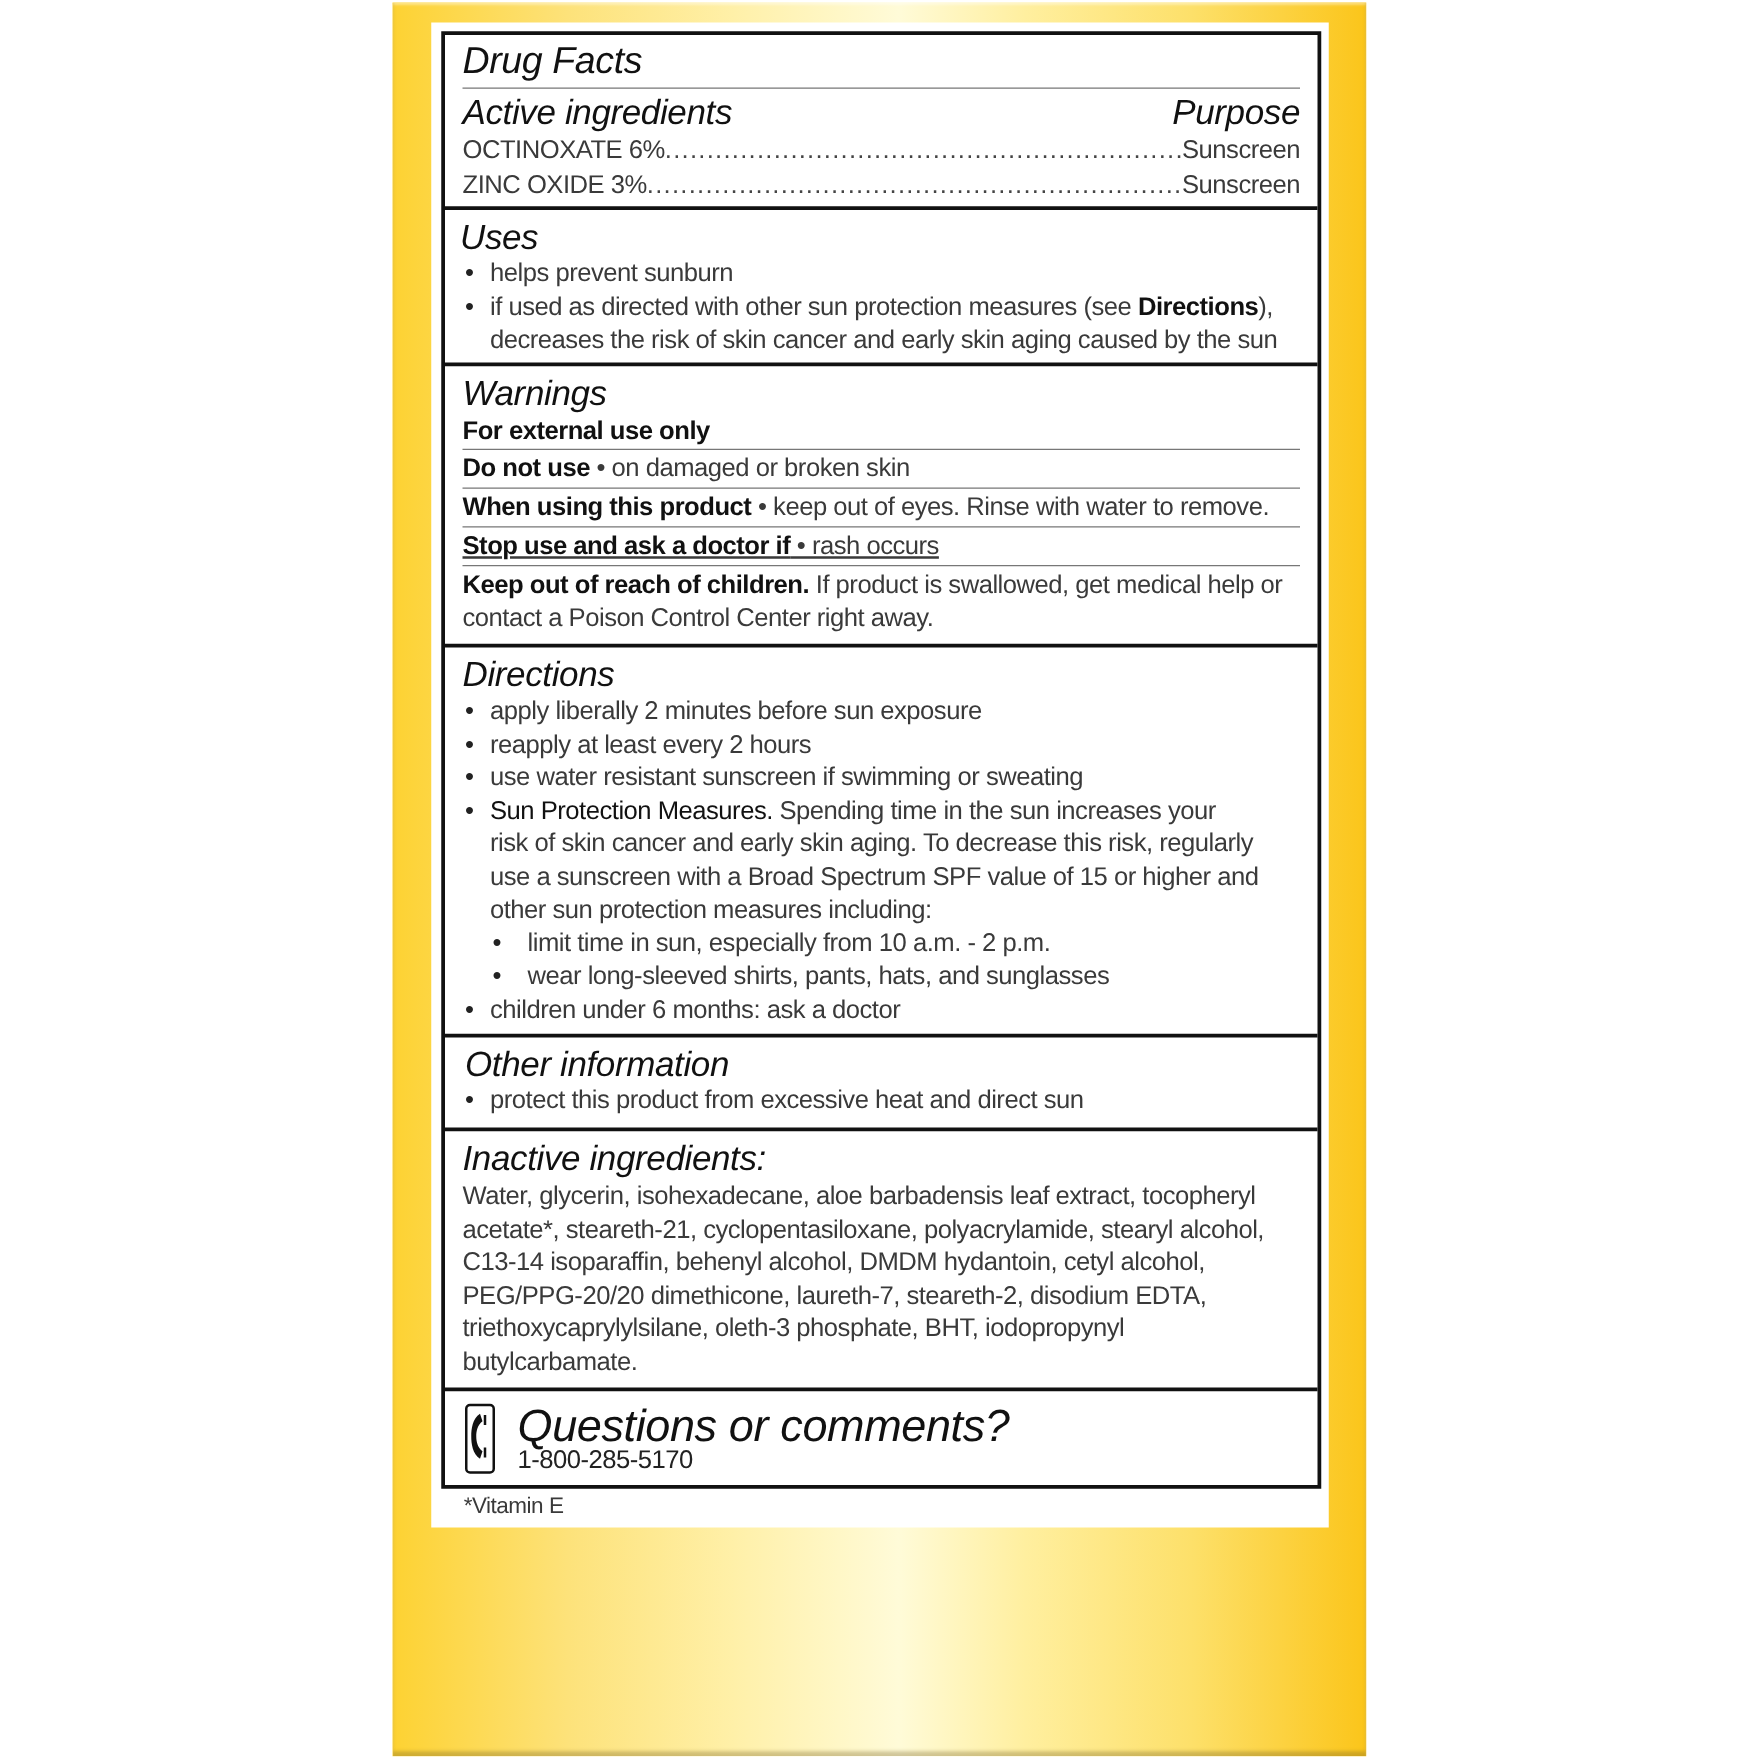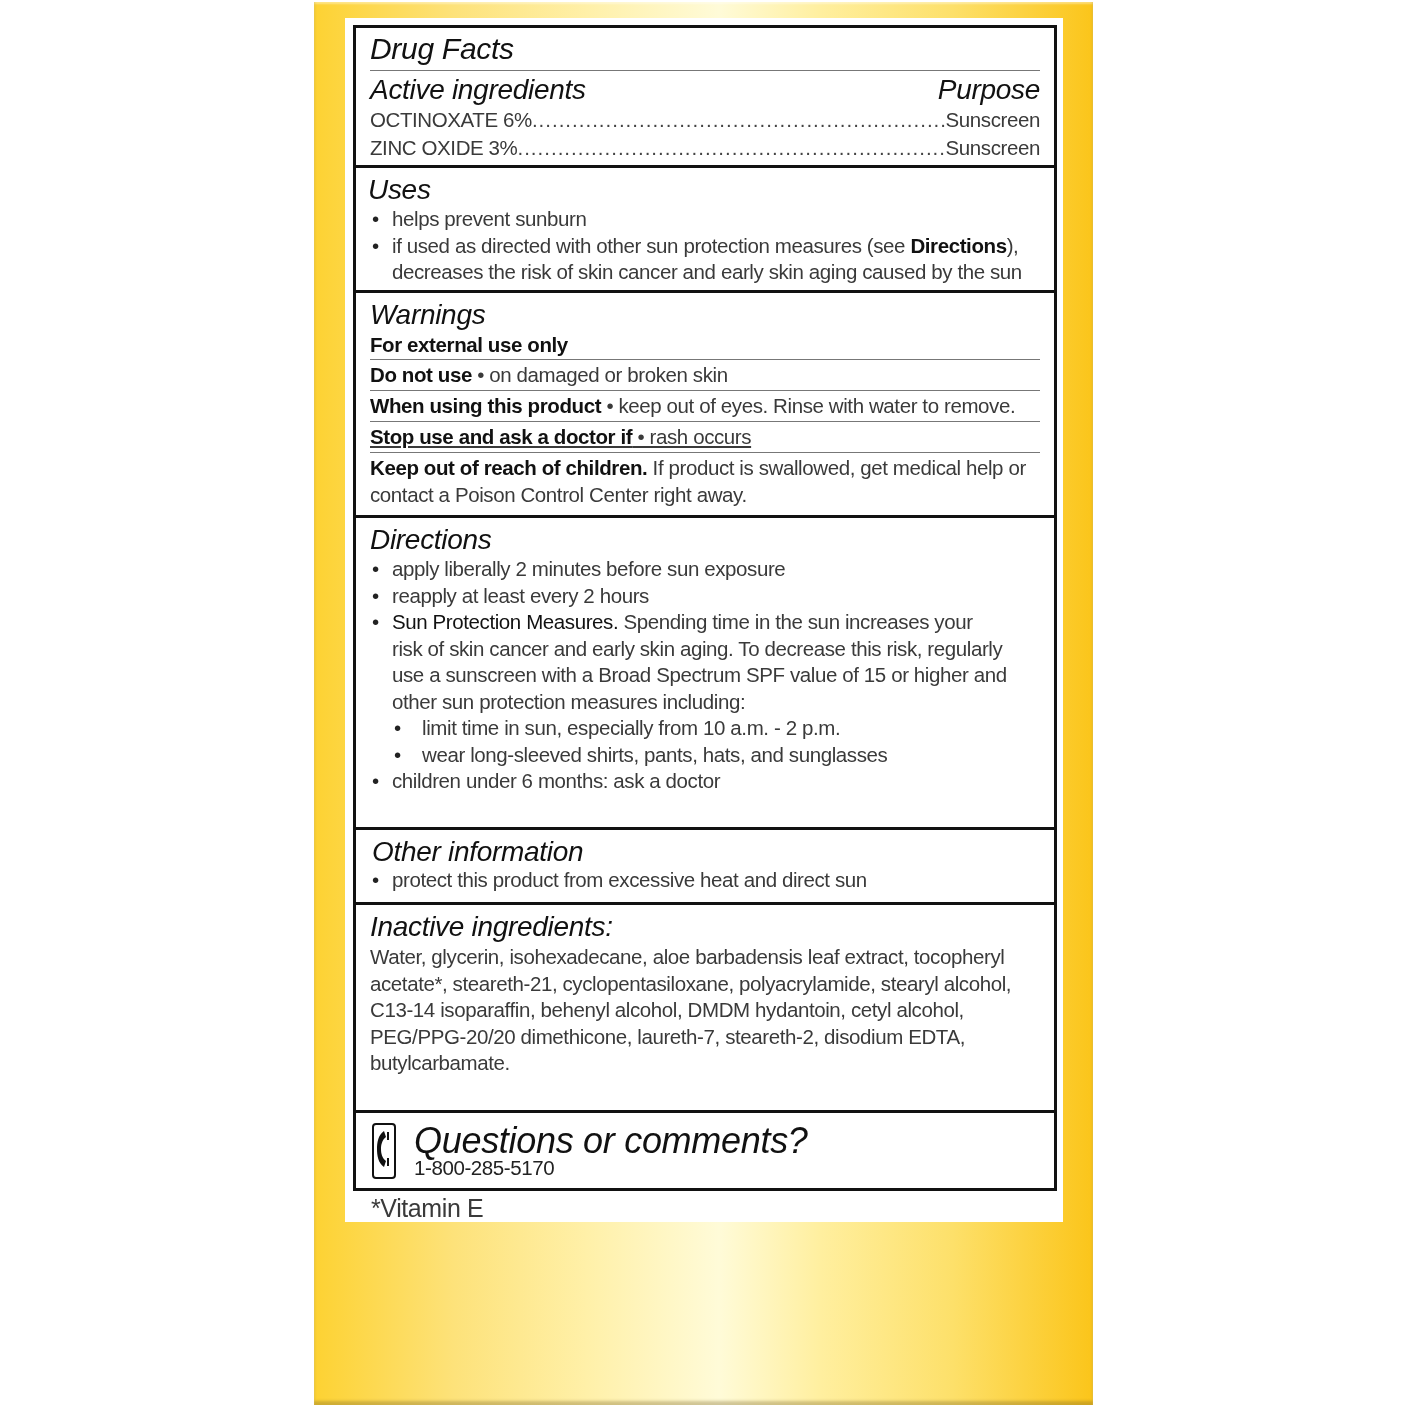--- a/index.html
+++ b/index.html
@@ -37,21 +37,21 @@
   .bul::before { content: "\2022"; position: absolute; left: 2px; top: 0; color: #222; }
   .bul2 { position: relative; padding-left: 52px; }
   .bul2::before { content: "\2022"; position: absolute; left: 24px; top: 0; color: #222; }
 
   .wline { position: absolute; left: 14px; right: 14px; }
 
   .phone-icon { position: absolute; left: 16px; top: 10px; width: 20px; height: 52px;
     border: 2px solid #111; border-radius: 4px; }
   .phone-icon svg { position: absolute; left: 1px; top: 4px; }
 
-  .footnote { position: absolute; left: 371px; top: 1194px; font-size: 25px; color: #3a3a3a; letter-spacing: -0.4px; }
+  .footnote { position: absolute; left: 371px; top: 1194px; font-size: 18px; color: #3a3a3a; letter-spacing: -0.4px; }
 </style>
 </head>
 <body>
 
 <div class="pack"></div>
 <div class="label"></div>
 
 <div class="box">
 
   <div class="sec first" style="top:0; height:137px;">
@@ -90,20 +90,21 @@
     <div class="wline txt" style="top:131px;text-decoration:underline;"><span class="bold">Stop use and ask a doctor if</span><span> • rash occurs</span></div>
     <div class="hr" style="top:159px;"></div>
     <div class="wline txt" style="top:162px;"><span class="bold">Keep out of reach of children.</span><span> If product is swallowed, get medical help or</span><br><span>contact a Poison Control Center right away.</span></div>
   </div>
 
   <div class="sec" style="top:487px; height:309px;">
     <div class="h-sec" style="position:absolute; left:14px; top:8px;">Directions</div>
     <div class="wline txt" style="top:38px;">
       <div class="bul">apply liberally 2 minutes before sun exposure</div>
       <div class="bul">reapply at least every 2 hours</div>
+      <div class="bul">use water resistant sunscreen if swimming or sweating</div>
       <div class="bul">
         <span class="bold" style="font-weight:normal; color:#111;text-align:center;">Sun Protection Measures.</span><span> Spending time in the sun increases your</span><br>
         <span>risk of skin cancer and early skin aging. To decrease this risk, regularly</span><br>
         <span>use a sunscreen with a Broad Spectrum SPF value of 15 or higher and</span><br>
         <span>other sun protection measures including:</span>
       </div>
       <div class="bul2">limit time in sun, especially from 10 a.m. - 2 p.m.</div>
       <div class="bul2">wear long-sleeved shirts, pants, hats, and sunglasses</div>
       <div class="bul">children under 6 months: ask a doctor</div>
     </div>
@@ -116,20 +117,21 @@
     </div>
   </div>
 
   <div class="sec" style="top:874px; height:205px;">
     <div class="h-sec" style="position:absolute; left:14px; top:8px;">Inactive ingredients:</div>
     <div class="wline txt" style="top:39px;">
       <div>Water, glycerin, isohexadecane, aloe barbadensis leaf extract, tocopheryl</div>
       <div>acetate*, steareth-21, cyclopentasiloxane, polyacrylamide, stearyl alcohol,</div>
       <div>C13-14 isoparaffin, behenyl alcohol, DMDM hydantoin, cetyl alcohol,</div>
       <div>PEG/PPG-20/20 dimethicone, laureth-7, steareth-2, disodium EDTA,</div>
+      <div>triethoxycaprylylsilane, oleth-3 phosphate, BHT, iodopropynyl</div>
       <div>butylcarbamate.</div>
     </div>
   </div>
 
   <div class="sec" style="top:1082px; height:78px;">
     <div class="phone-icon">
       <svg width="16" height="40" viewBox="0 0 16 40">
         <path d="M9 2 C3 6 2 14 2 20 C2 26 3 34 9 38 L11 32 C7 29 6 24 6 20 C6 16 7 11 11 8 Z" fill="#111"></path>
         <rect x="12" y="3" width="2" height="8" fill="#111"></rect>
         <rect x="12" y="29" width="2" height="8" fill="#111"></rect>

